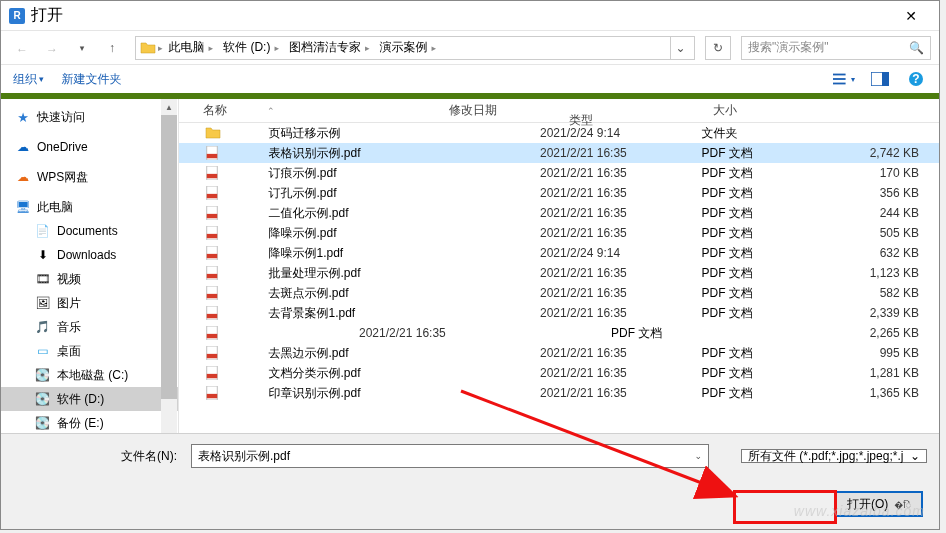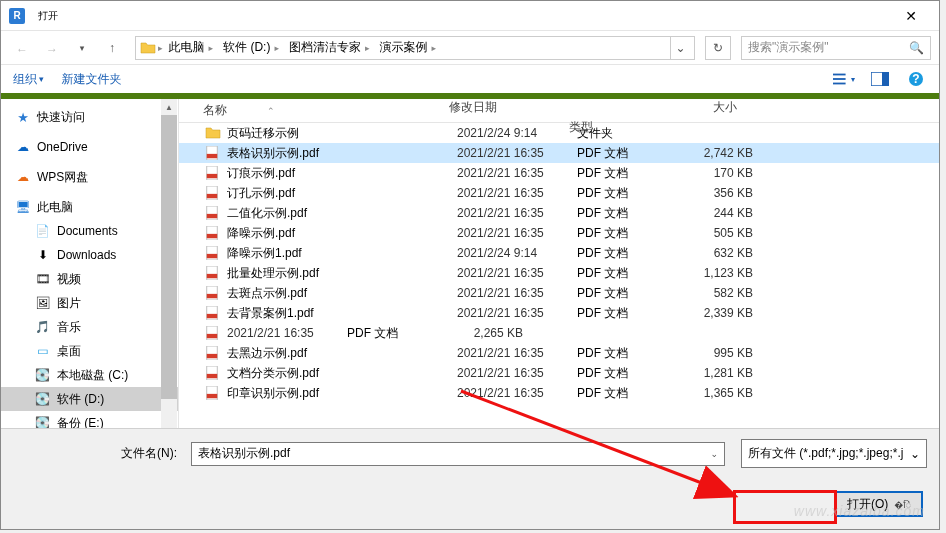--- a/index.html
+++ b/index.html
@@ -1,20 +1,20 @@
 <!DOCTYPE html>
 <html><head>
 <meta charset="utf-8">
 <style>
   * { box-sizing: border-box; margin: 0; padding: 0; font-family: "Microsoft YaHei", "Segoe UI", sans-serif; font-size: 12px; }
   body { background: #f0f0f0; width: 946px; height: 533px; overflow: hidden; position: relative; }
   .dialog { width: 940px; height: 530px; background: #fff; border: 1px solid #888; position: relative; }
   .titlebar { height: 30px; background: #fff; display: flex; align-items: center; padding: 0 8px; border-bottom: 1px solid #e5e5e5;}
   .titlebar .app-icon { width:16px; height:16px; background:#2b7bd3; border-radius:2px; margin-right:6px; display:inline-flex; align-items:center; justify-content:center; color:#fff; font-size:10px; font-weight:bold;}
-  .titlebar .title { font-size:10px; color:#000;margin-left:7px; }
+  .titlebar .title { font-size:16px; color:#000; }
   .titlebar .close { margin-left:auto; width:40px; text-align:center; font-size:14px; color:#000; cursor:default;}
   .navrow { height:34px; display:flex; align-items:center; padding:0 8px; gap:4px; border-bottom:1px solid #e5e5e5;}
   .navbtn { width:26px; height:24px; display:flex; align-items:center; justify-content:center; color:#555; border-radius:2px;}
   .navbtn.disabled{color:#bbb;}
   .breadcrumb { flex:1; height:24px; border:1px solid #ccc; background:#fff; display:flex; align-items:center; padding:0 4px; margin:0 6px; gap:2px;}
   .breadcrumb .seg{display:flex; align-items:center; gap:4px; padding:0 4px; color:#000;}
   .breadcrumb .chev{color:#888; font-size:9px;}
   .breadcrumb .folder-ico{width:16px;height:16px; display:inline-block;}
   .bc-drop{width:20px; text-align:center; color:#555; border-left:1px solid #ccc; height:100%; display:flex; align-items:center; justify-content:center;}
   .refresh{width:26px;height:24px;border:1px solid #ccc; display:flex;align-items:center;justify-content:center; margin-right:6px; color:#555;}
@@ -32,39 +32,39 @@
   .side-onedrive{color:#0a64c2;}
   .side-wps{color:#e86a17;}
   .side-pc{color:#1976d2;}
   .side-ico{width:16px; text-align:center;}
   .vscroll{position:absolute; right:1px; top:0; width:16px; height:100%;}
   .sidebar{position:relative;}
   .vscroll .up,.vscroll .down{height:16px;background:#f0f0f0;display:flex;align-items:center;justify-content:center;color:#666;font-size:8px;}
   .vscroll .track{height:calc(100% - 32px); background:#f0f0f0;}
   .vscroll .thumb{background:#c1c1c1; width:100%;}
   .filepane{flex:1; background:#fff; position:relative;}
-  .cols{display:flex; height:24px; border-bottom:1px solid #e5e5e5; color:#444;}
+  .cols{display:flex; height:24px; border-bottom:1px solid #e5e5e5; align-items:center; color:#444;}
   .col-name{width:270px; padding-left:24px; display:flex; align-items:center; gap:40px;}
   .col-date{width:120px;}
   .col-type{width:96px;margin-top:20px;}
   .col-size{width:100px; text-align:right; padding-right:28px;}
   .files{}
-  .row{display:flex; height:20px; align-items:center; padding-left:26px;}
+  .row{display:flex; height:20px; align-items:center; padding-left:26px;justify-content:space-between;}
   .row.selected{background:#cce8ff;}
   .row .ico{width:16px; height:16px; margin-right:6px; display:inline-flex; align-items:center;}
   .row .name{width:230px;}
   .row .date{width:120px; color:#333;}
   .row .type{width:96px; color:#000000;}
   .row .size{width:100px; text-align:right; color:#333; padding-right:20px;}
   .footer{position:absolute; left:0; right:0; bottom:0; background:#f0f0f0; border-top:1px solid #d0d0d0; padding:10px 12px 12px 12px;}
   .fn-row{display:flex; align-items:center; gap:8px; margin-bottom:14px;}
   .fn-label{width:170px; text-align:right; padding-right:6px;}
   .fn-input{flex:1; height:24px; border:1px solid #7a7a7a; background:#fff; display:flex; align-items:center; padding:0 6px; justify-content:space-between;}
   .fn-input .dd{color:#555; font-size:9px;}
-  .filter{width:186px; height:29px; border:1px solid #7a7a7a; background:#fff; display:flex; align-items:center; justify-content:space-between; padding:0 6px; margin-left:8px;}
+  .filter{width:186px; height:14px; border:1px solid #7a7a7a; background:#fff; display:flex; align-items:center; justify-content:space-between; padding:0 6px; margin-left:24px;}
   .btn-row{display:flex; justify-content:flex-end; gap:14px; padding-right:4px;margin-top:23px;}
   .btn{width:88px; height:26px; border:1px solid #888; background:#e1e1e1; display:flex; align-items:center; justify-content:center; gap:4px;}
   .btn.primary{border:2px solid #0a64c2; background:#e1e1e1;}
   .btn .dd{font-size:9px; color:#444; margin-left:2px;}
   
   .folder-svg{fill:#f7c948; stroke:#c79a1e; stroke-width:.5;}
   .pdf-ico{width:14px;height:14px;}
   
   .arrow-canvas{position:absolute; left:0; top:0; pointer-events:none;}
   

